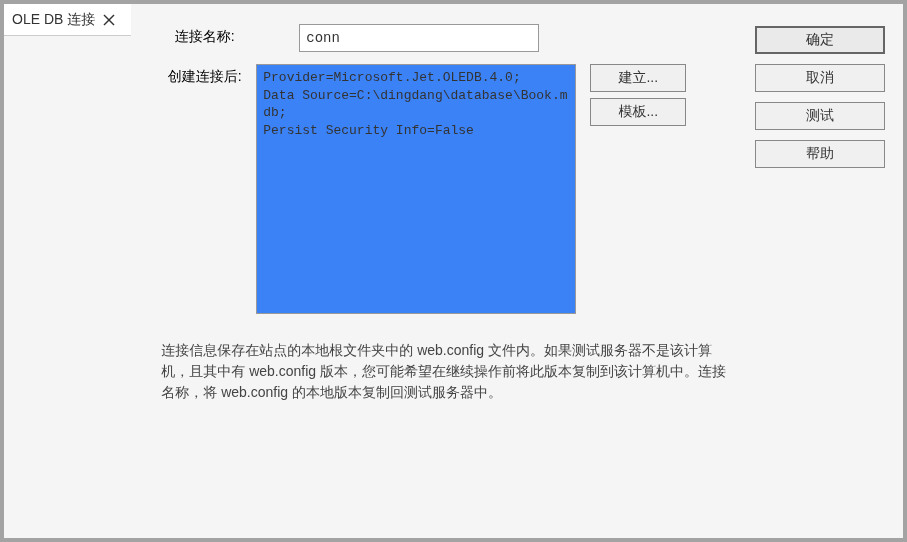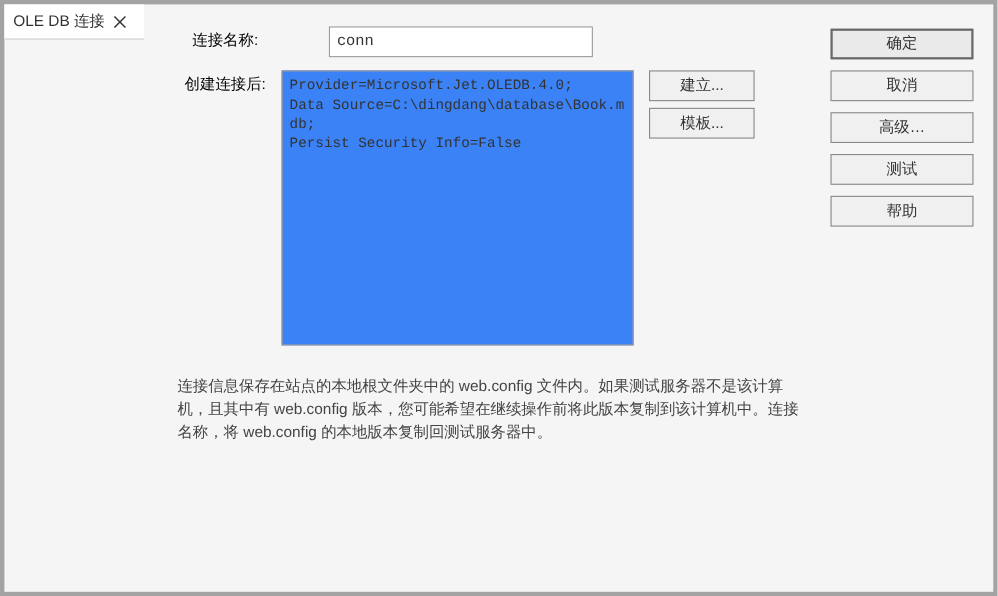--- a/index.html
+++ b/index.html
@@ -161,18 +161,17 @@
           <button class="btn">模板...</button>
         </div>
       </div>
 
       <div class="info-text">连接信息保存在站点的本地根文件夹中的 web.config 文件内。如果测试服务器不是该计算机，且其中有 web.config 版本，您可能希望在继续操作前将此版本复制到该计算机中。连接名称，将 web.config 的本地版本复制回测试服务器中。</div>
     </div>
 
     <div class="right-col">
       <button class="btn primary">确定</button>
       <button class="btn">取消</button>
-      <button class="btn">高级…</button>
       <button class="btn">测试</button>
       <button class="btn">帮助</button>
     </div>
   </div>
 </div>
 
 </body></html>

